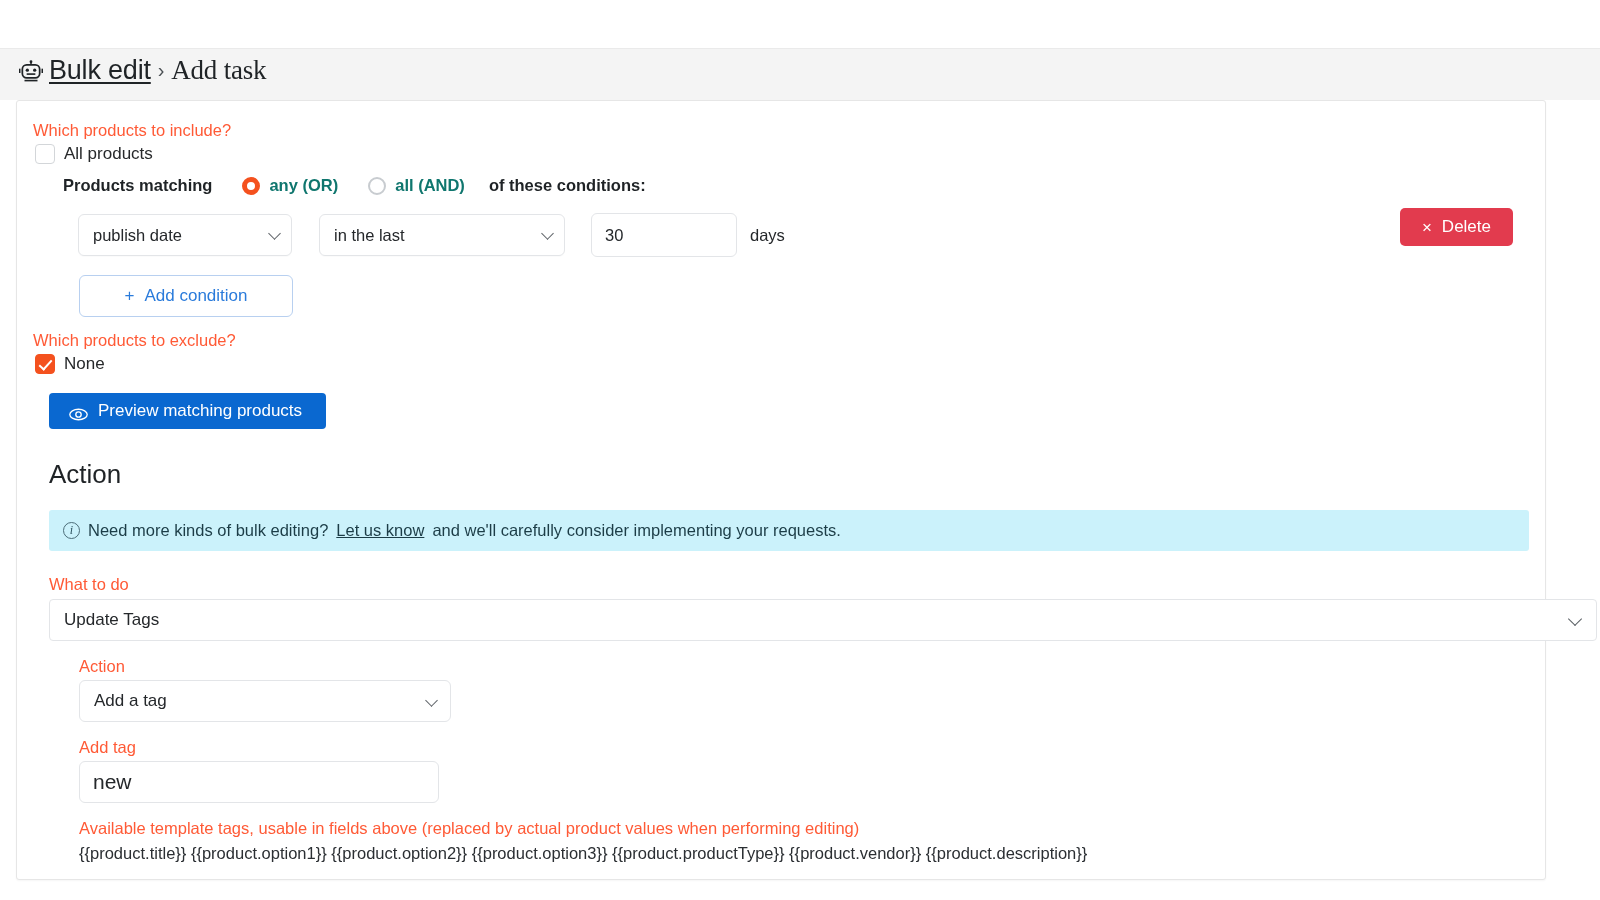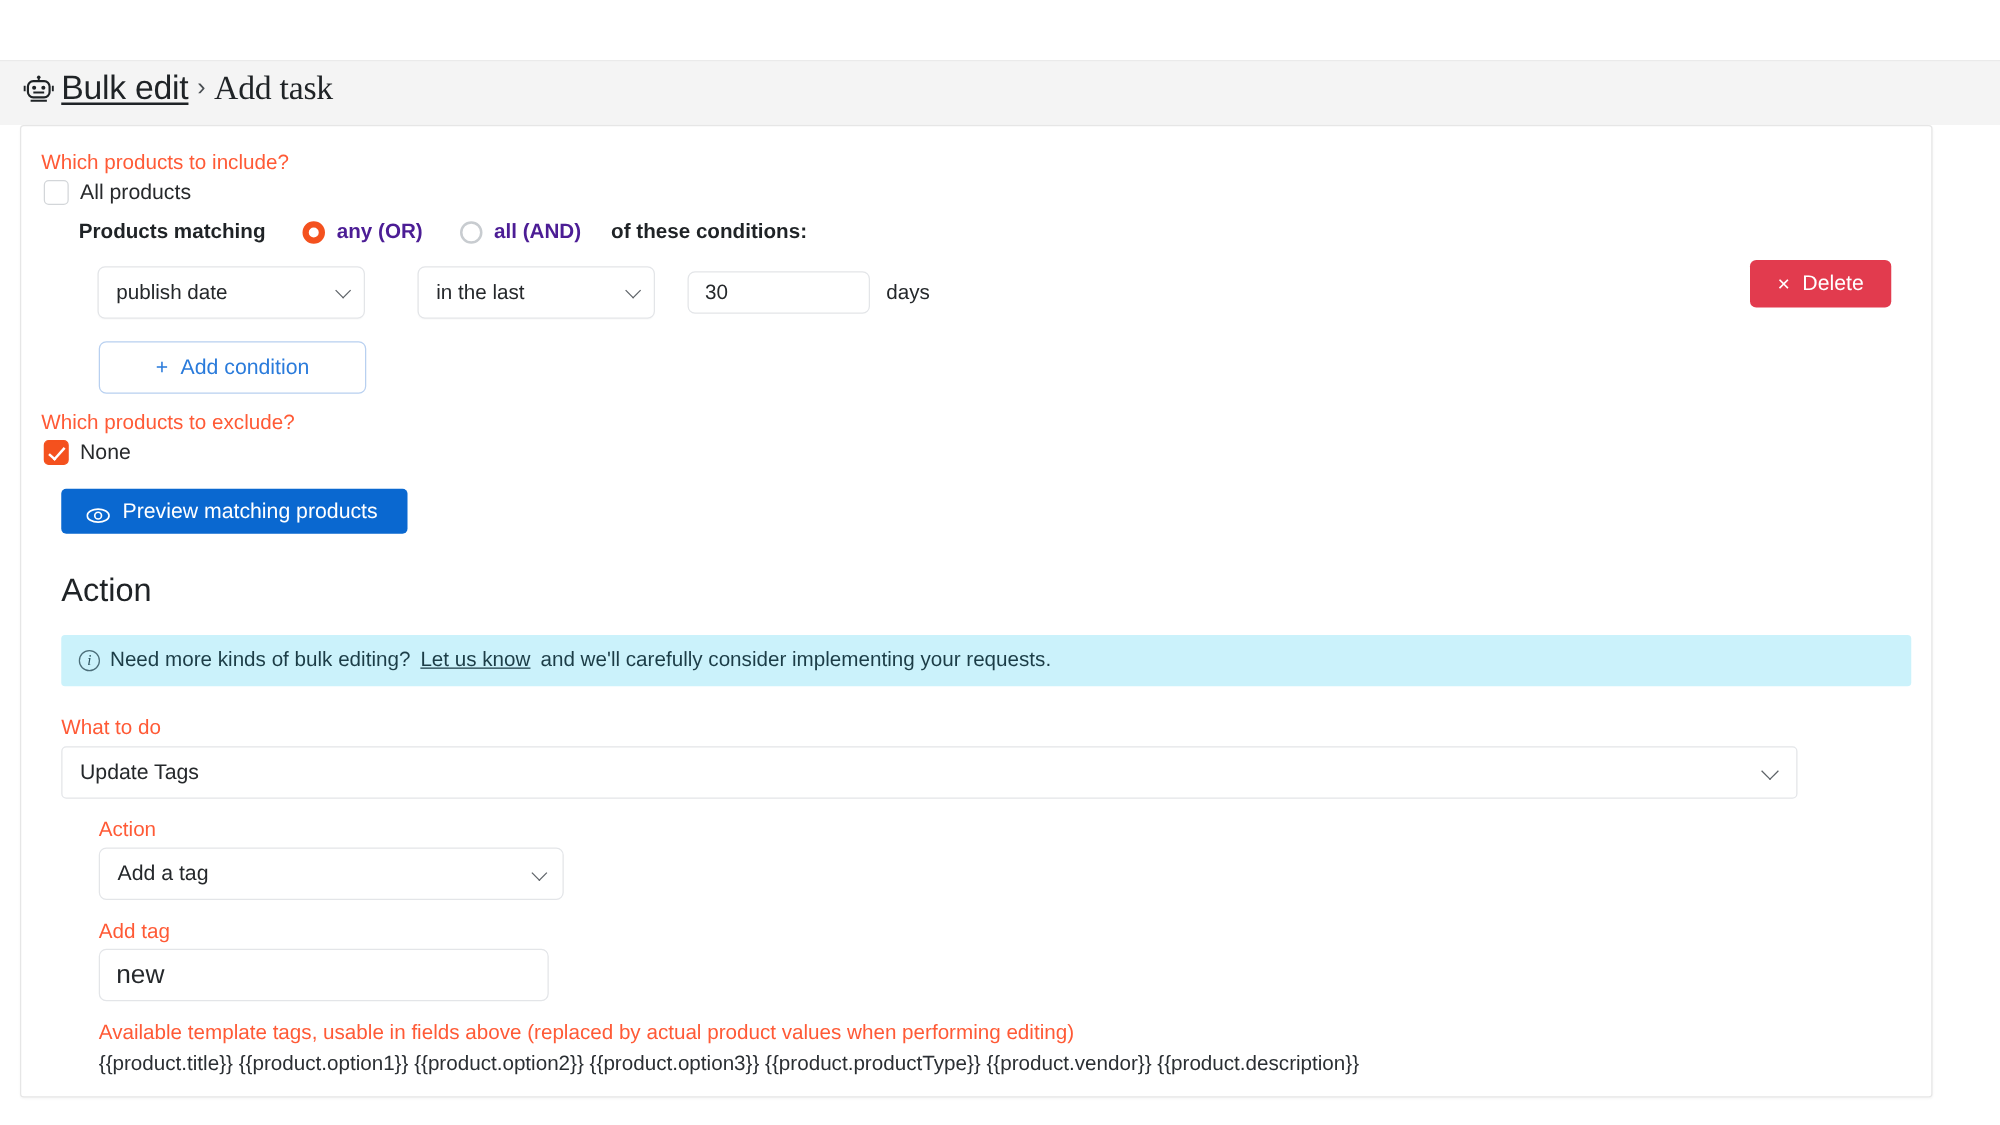--- a/index.html
+++ b/index.html
@@ -128,21 +128,21 @@
     width: 18px; height: 18px;
     border-radius: 50%;
     border: 2px solid #c8ccd0;
     background: #ffffff;
     flex: none;
   }
   .radio.on {
     border: 5px solid #f4511e;
     background: #ffffff;
   }
-  .radio-label { font-weight: bold; font-size: 16.5px; color: #4c1d95; }
+  .radio-label { font-weight: bold; font-size: 16.5px; color: #0f766e; }
   .of-these { margin-left: 24px; font-weight: bold; font-size: 16.5px; }
 
   
   .cond-row {
     display: flex;
     align-items: center;
     margin: 18px 0 0 45px;
     position: relative;
   }
   .sel {
@@ -162,23 +162,23 @@
   .sel .chev {
     position: absolute;
     right: 12px; top: 50%;
     margin-top: -4px;
     width: 9px; height: 9px;
     border: solid #5c6166;
     border-width: 0 1.8px 1.8px 0;
     transform: translateY(-2px) rotate(45deg);
   }
   .sel-field { width: 214px; }
-  .sel-op { width: 190px; margin-left: 42px; }
+  .sel-op { width: 246px; margin-left: 27px; }
   .num-input {
-    width: 146px; height: 34px;
+    width: 146px; height: 44px;
     margin-left: 26px;
     border: 1px solid #e3e5e8;
     border-radius: 6px;
     background: #ffffff;
     padding: 0 13px;
     font-size: 16.5px;
     color: #25282b;
     font-family: "Liberation Sans", sans-serif;
     outline: none;
   }
@@ -282,21 +282,21 @@
   }
   .banner-link {
     color: #1c3d47;
     text-decoration: underline;
     cursor: pointer;
   }
 
   .whattodo-label { margin: 22px 0 4px 16px; }
   .big-select {
     margin-left: 16px;
-    width: 1389px; height: 42px;
+    width: 1548px; height: 42px;
     border: 1px solid #e3e5e8;
     border-radius: 4px;
     background: #ffffff;
     display: flex;
     align-items: center;
     padding: 0 34px 0 14px;
     font-size: 17px;
     color: #25282b;
     position: relative;
     cursor: pointer;

